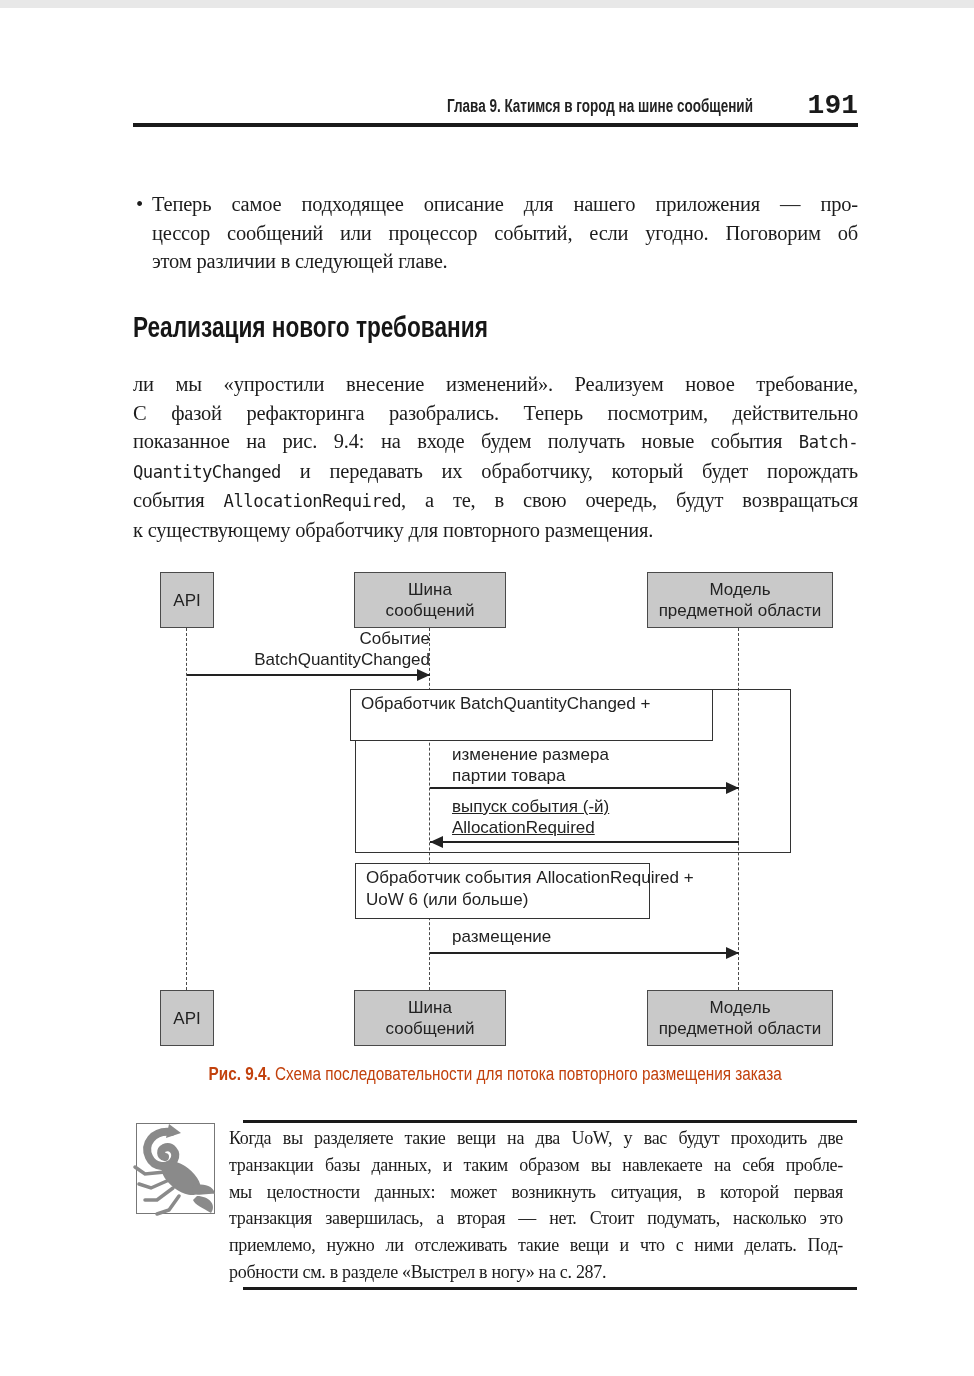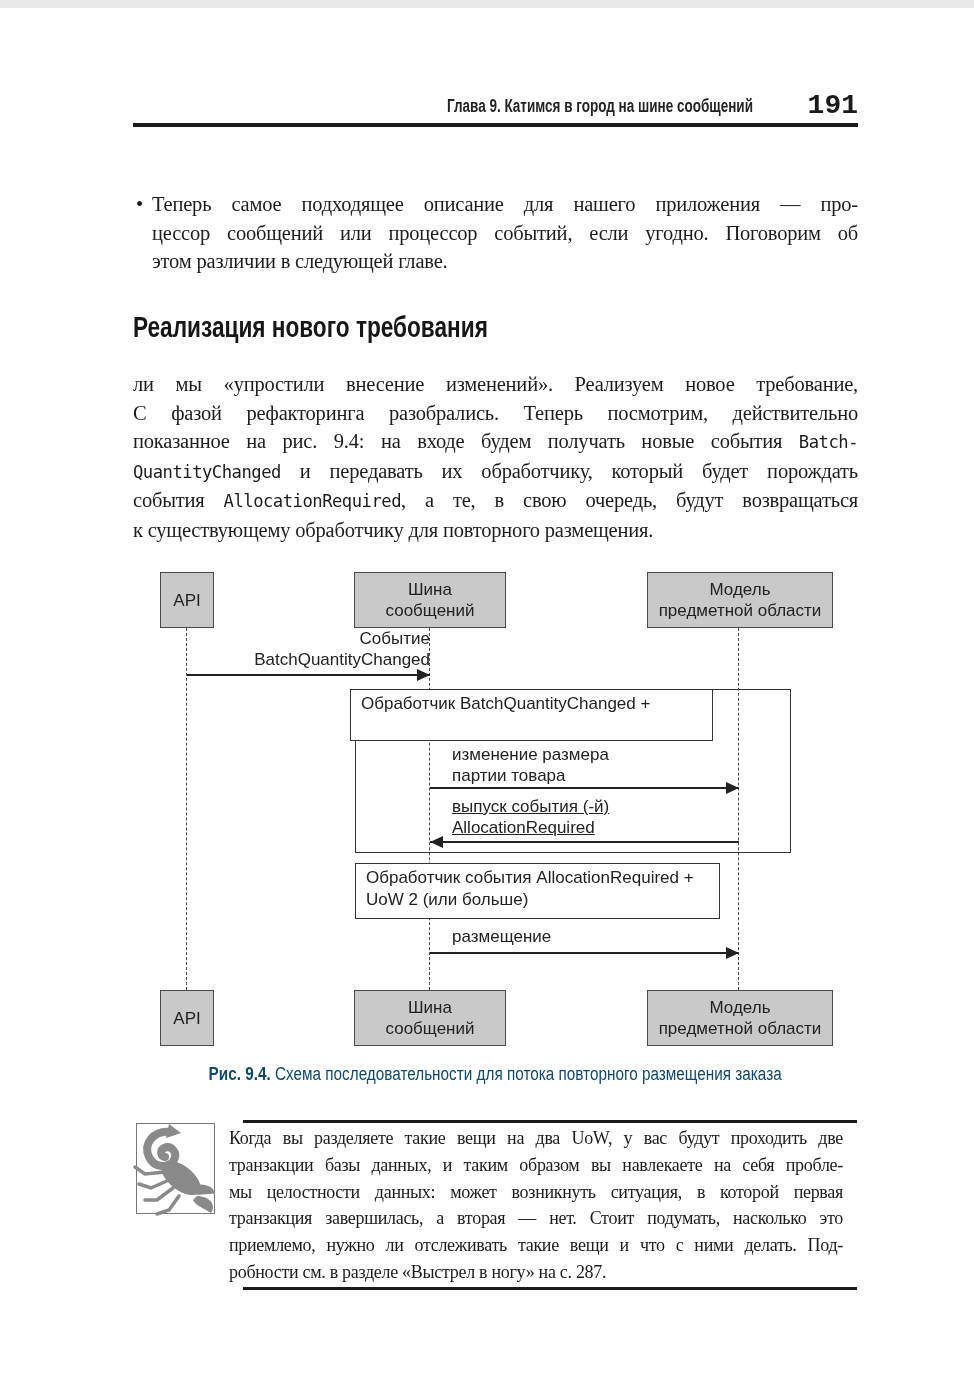--- a/index.html
+++ b/index.html
@@ -67,21 +67,21 @@
   .arrow.right::after {
     content:''; position:absolute; right:0; top:-5px; width:0; height:0;
     border-left:13px solid #222; border-top:6px solid transparent; border-bottom:6px solid transparent;
   }
   .arrow.left::before {
     content:''; position:absolute; left:0; top:-5px; width:0; height:0;
     border-right:13px solid #222; border-top:6px solid transparent; border-bottom:6px solid transparent;
   }
   .caption {
     position:absolute; left:133px; top:1056px; width:725px; text-align:center;
-    font-family:"Liberation Sans", sans-serif; font-size:18px; color:#0c4a6e;
+    font-family:"Liberation Sans", sans-serif; font-size:18px; color:#c2410c;
   }
   .caption .inner { display:inline-block; transform:scaleX(.85); transform-origin:center top; white-space:nowrap; }
 
   
   .warn-rule-top    { left:243px; top:1112px; width:614px; height:3px; }
   .warn-rule-bottom { left:243px; top:1279px; width:614px; height:3px; }
   .scorpion-box {
     position:absolute; left:136px; top:1115px; width:79px; height:91px;
     border:1px solid #777; box-sizing:border-box;
   }
@@ -156,23 +156,23 @@
         <div class="jline"><span>партии товара</span></div>
       </div>
     <div class="arrow right" style="left:430px; top:219px; width:309px;"></div>
 
     <div class="msg-label jlines" style="left:452px; top:228px;text-decoration:underline;">
         <div class="jline"><span>выпуск события (-й)</span></div>
         <div class="jline"><span>AllocationRequired</span></div>
       </div>
     <div class="arrow left" style="left:430px; top:273px; width:309px;"></div>
 
-    <div class="note jlines" style="left:355px; top:295px; width:365px; height:56px;">
+    <div class="note jlines" style="left:355px; top:295px; width:295px; height:56px;">
         <div class="jline"><span>Обработчик события AllocationRequired +</span></div>
-        <div class="jline"><span>UoW 2 (или больше)</span></div>
+        <div class="jline"><span>UoW 6 (или больше)</span></div>
       </div>
 
     <div class="msg-label jlines" style="left:452px; top:358px;">
         <div class="jline"><span>размещение</span></div>
       </div>
     <div class="arrow right" style="left:430px; top:384px; width:309px;"></div>
 
     <div class="actor jlines" style="left:160px; top:422px; width:54px;">
         <div class="jline"><span>API</span></div>
       </div>

